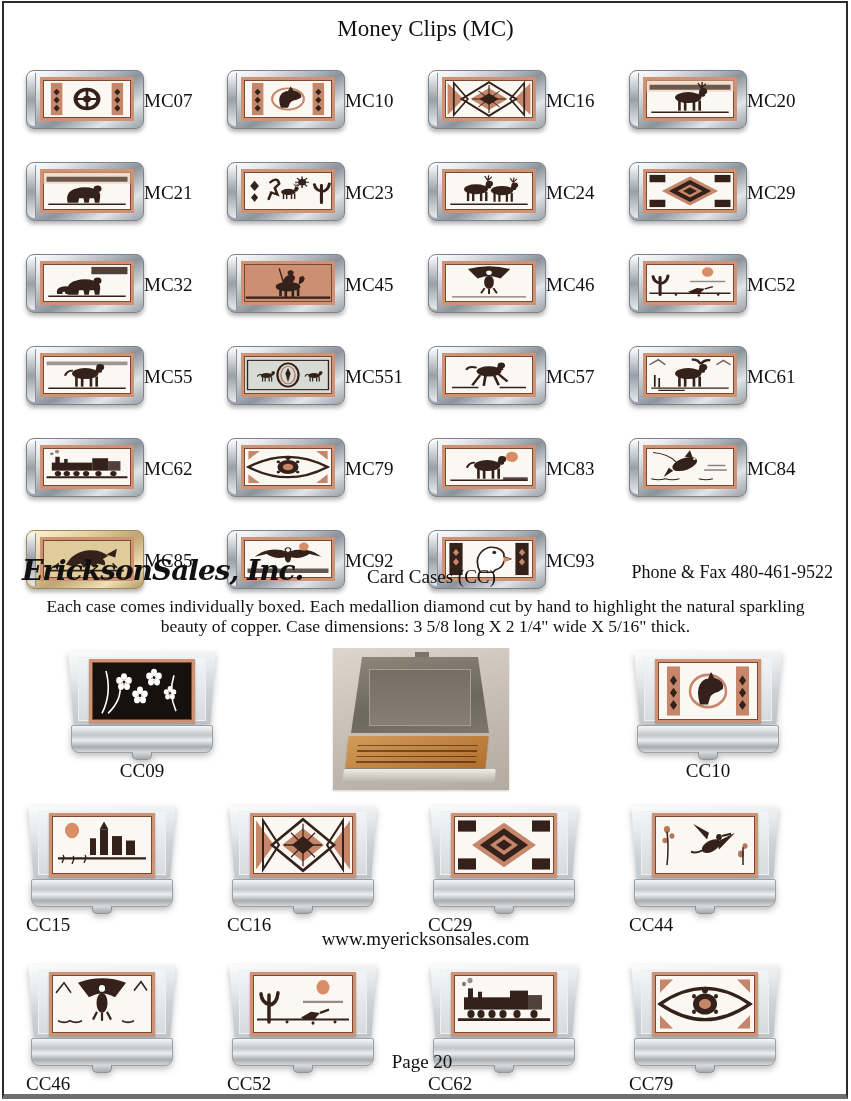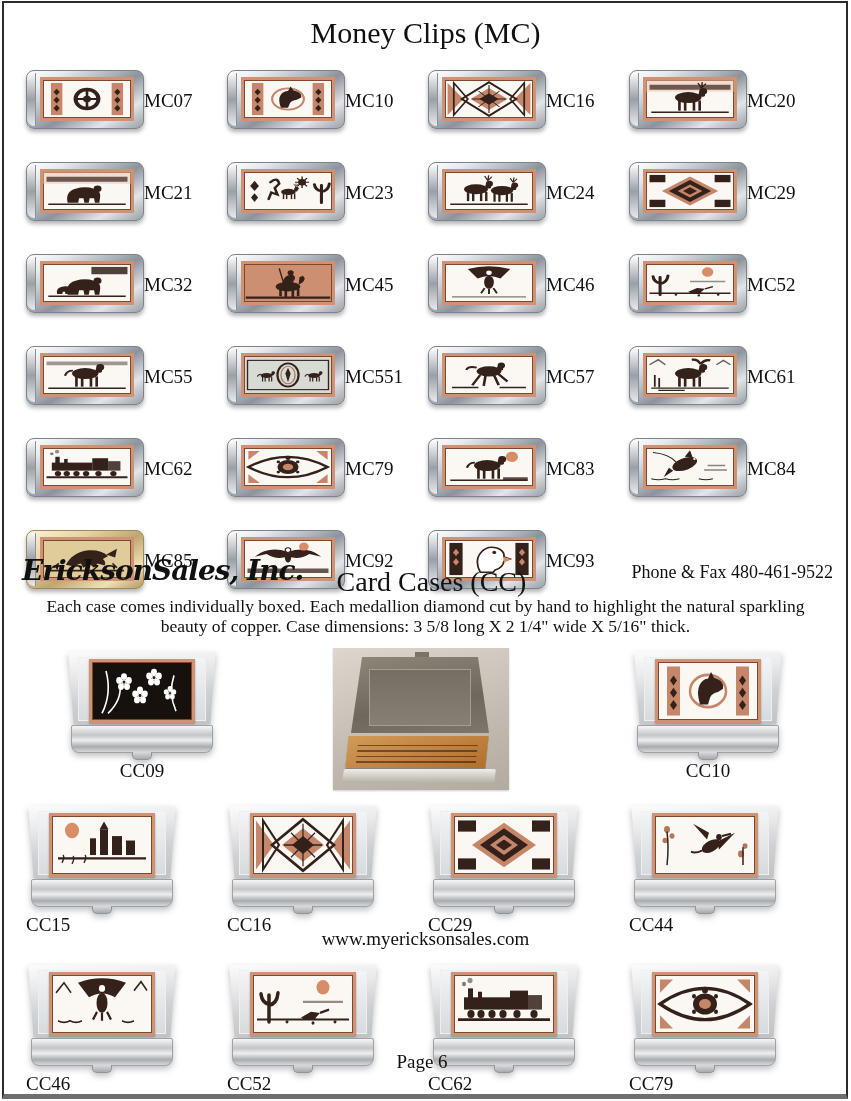--- a/index.html
+++ b/index.html
@@ -1,20 +1,20 @@
 <!DOCTYPE html>
 <html><head>
 <meta charset="utf-8">
 <style>
   html,body{margin:0;padding:0;background:#fff;}
   .page{position:relative;width:851px;height:1101px;background:#fff;overflow:hidden;
         font-family:"Liberation Serif", serif;color:#111;}
   .frame{position:absolute;left:2px;top:1px;right:3px;bottom:2px;
          border:2px solid #2b2b2b;border-bottom:5px solid #6f6f6f;pointer-events:none;}
-  .page-title{position:absolute;top:16px;left:0;right:0;text-align:center;font-size:30px;}
+  .page-title{position:absolute;top:16px;left:0;right:0;text-align:center;font-size:23px;}
 
   
   .mc-grid{position:absolute;left:26px;top:50px;width:804px;
            display:grid;grid-template-columns:repeat(4,1fr);}
   .mc-cell{height:85px;display:flex;flex-direction:row;align-items:center;padding-top:7px;}
   .mc-label{font-size:19px;margin-top:2px;}
   .clip{position:relative;width:116px;height:57px;border-radius:8px;border:1px solid #7d838b;
         background:linear-gradient(150deg,#ffffff 0%,#e7eaee 18%,#a7adb4 45%,#8d939b 55%,#e2e5e9 78%,#9aa0a7 100%);
         box-shadow:0 3px 4px rgba(0,0,0,.3);}
   .clip.gold{background:linear-gradient(150deg,#fdf3d6 0%,#e6d3a1 30%,#c0a671 55%,#efe0b4 80%,#b39a66 100%);
@@ -42,21 +42,21 @@
        box-shadow:inset 0 0 0 1px #7c492f,0 1px 2px rgba(0,0,0,.3);overflow:hidden;z-index:2;}
   .case-plate svg{display:block;width:100%;height:100%;}
   .base{height:26px;margin:1px auto 0;width:92%;border:1px solid #9da2a7;border-radius:2px 2px 8px 8px;
        background:linear-gradient(180deg,#f5f6f7 0%,#c3c6c9 35%,#eceeef 55%,#a8acb0 80%,#d6d8da 100%);}
   .tab{width:18px;height:7px;margin:-1px auto 0;border:1px solid #8f959a;border-top:none;
        border-radius:0 0 5px 5px;background:linear-gradient(#d9dbdd,#a7abaf);}
 
   
   .brand{position:absolute;left:22px;top:554px;font-size:28px;font-style:italic;font-weight:bold;
          font-family:"DejaVu Serif",serif;letter-spacing:-1px;}
-  .cc-heading{position:absolute;left:0;right:0;top:566px;text-align:center;font-size:28px;padding-left:12px;}
+  .cc-heading{position:absolute;left:0;right:0;top:566px;text-align:center;font-size:19px;padding-left:12px;}
   .phone{position:absolute;right:18px;top:562px;font-size:18px;}
   .desc{position:absolute;left:28px;right:28px;top:597px;text-align:center;font-size:17.5px;line-height:1.12;}
 
   
   #cc-row1{position:absolute;left:0;top:648px;width:851px;height:152px;}
   .cc-abs{position:absolute;display:flex;flex-direction:column;align-items:center;width:180px;}
   #cc09-slot{left:52px;top:4px;}
   #cc10-slot{left:618px;top:4px;}
   .photo{position:absolute;left:333px;top:0;width:176px;height:142px;
          background:linear-gradient(165deg,#ddd6cc,#c2bab0 60%,#b3aba0);box-shadow:0 1px 2px rgba(0,0,0,.2);}
@@ -848,14 +848,14 @@
               <circle cx="39" cy="33" r="2" fill="#33211a"></circle>
               <circle cx="61" cy="33" r="2" fill="#33211a"></circle>
             </svg>
           </div>
           <div class="base"></div>
           <div class="tab"></div>
         </div>
         <div class="cc-label">CC79</div>
       </div>
     </div>
-  <div class="page-number">Page 6</div>
+  <div class="page-number">Page 20</div>
 </div>
 
 </body></html>

